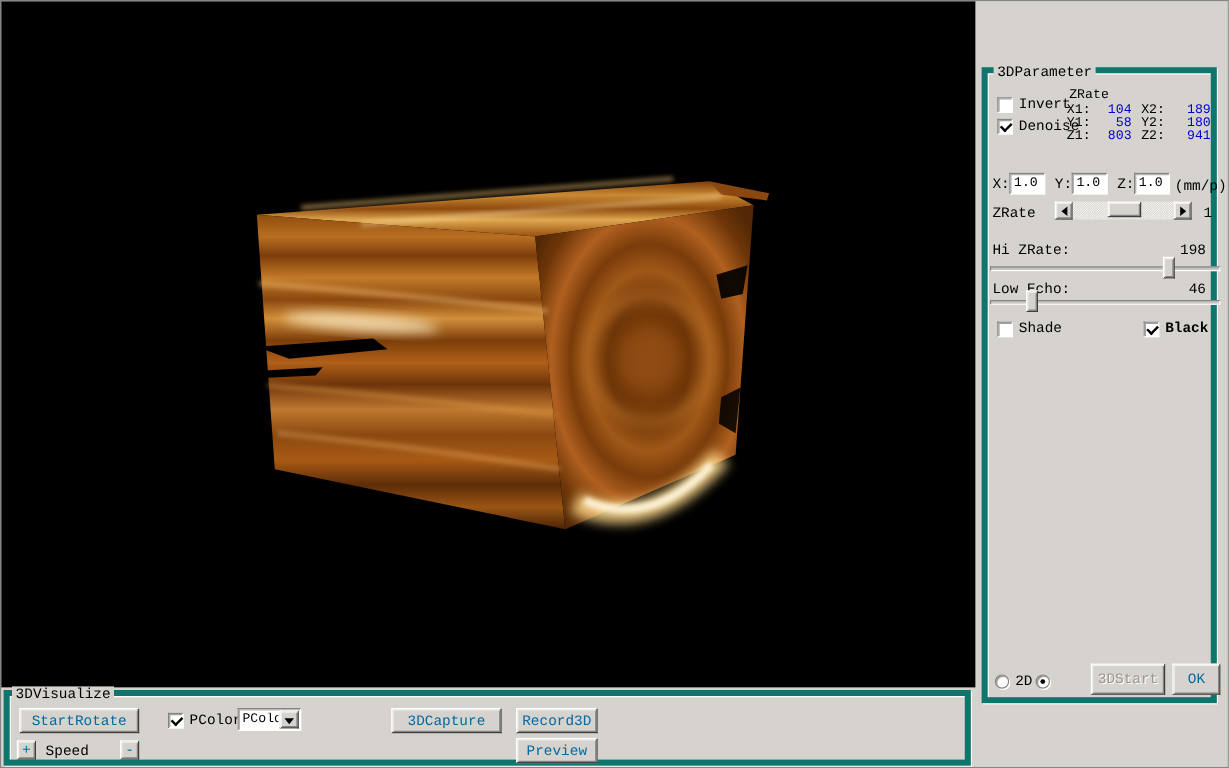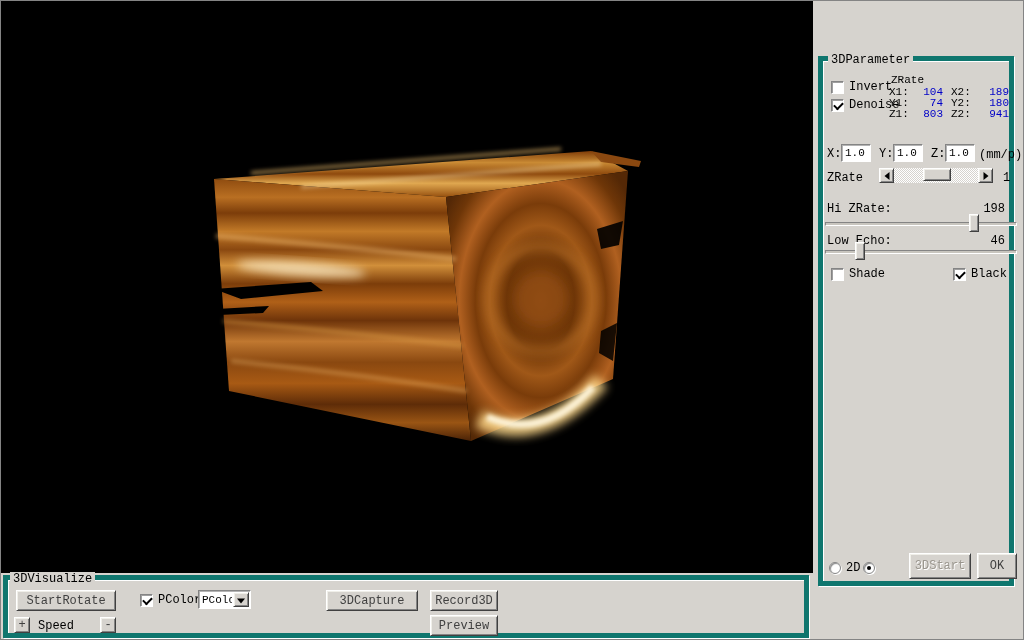--- a/index.html
+++ b/index.html
@@ -14,21 +14,21 @@
   .bottom-panel { position:absolute; left:0; top:572px; width:812px; height:68px; background:#d6d3ce; }
 
   .groupbox { position:absolute; border:5px solid #0f766e; box-shadow: inset 1px 1px 0 #ffffff, 1px 1px 0 #ffffff; }
   .gb-label { position:absolute; top:-8px; left:5px; background:#d6d3ce; padding:0 3px; line-height:14px; white-space:nowrap; }
 
   .lbl { position:absolute; white-space:nowrap; }
   .blue { color:#0000c8; }
 
   .btn {
     position:absolute; display:flex; align-items:center; justify-content:center;
-    background:#d6d3ce; color:#404040;
+    background:#d6d3ce; color:#0369a1;
     border:1px solid; border-color:#ffffff #404040 #404040 #ffffff;
     box-shadow: inset 1px 1px 0 #f0efe9, inset -1px -1px 0 #848484;
     font-family:inherit; font-size:12px; cursor:pointer; white-space:nowrap;
   }
   .btn.disabled { color:#9a968e; text-shadow:1px 1px 0 #ffffff; }
 
   .check { position:absolute; display:flex; align-items:center; gap:5px; cursor:pointer; height:14px; white-space:nowrap; }
   .cbox {
     width:13px; height:13px; background:#fff; position:relative; flex:0 0 auto;
     border:1px solid; border-color:#848484 #ffffff #ffffff #848484;
@@ -202,21 +202,21 @@
       <span class="lbl small" style="left:68px; top:13px;">ZRate</span>
       <div class="zone-rows" style="left:66px; top:26px; width:130px;">
         <div class="zrow">
           <span class="zl1">X1:</span>
           <span class="zv1 blue">104</span>
           <span class="zl2">X2:</span>
           <span class="zv2 blue">189</span>
         </div>
         <div class="zrow">
           <span class="zl1">Y1:</span>
-          <span class="zv1 blue">74</span>
+          <span class="zv1 blue">58</span>
           <span class="zl2">Y2:</span>
           <span class="zv2 blue">180</span>
         </div>
         <div class="zrow">
           <span class="zl1">Z1:</span>
           <span class="zv1 blue">803</span>
           <span class="zl2">Z2:</span>
           <span class="zv2 blue">941</span>
         </div>
       </div>
@@ -254,21 +254,21 @@
       <span class="lbl" style="right:4px; top:173px;">46</span>
       <div class="slider" style="left:2px; top:180px; width:192px;">
         <span class="track"></span>
         <span class="thumb" style="left: 18.0392%;"></span>
       </div>
 
       <label class="check" style="left:8px; top:206px;">
         <span class="cbox"></span>
         <span>Shade</span>
       </label>
-      <label class="check" style="left:130px; top:206px;">
+      <label class="check" style="left:130px; top:206px;font-weight:bold;">
         <span class="cbox on"></span>
         <span>Black</span>
       </label>
 
       <label class="check" style="left:6px; top:500px;">
         <span class="rad"></span>
         <span>2D</span>
       </label>
       <label class="check" style="left:40px; top:500px;gap:48px;">
         <span class="rad on"></span>

